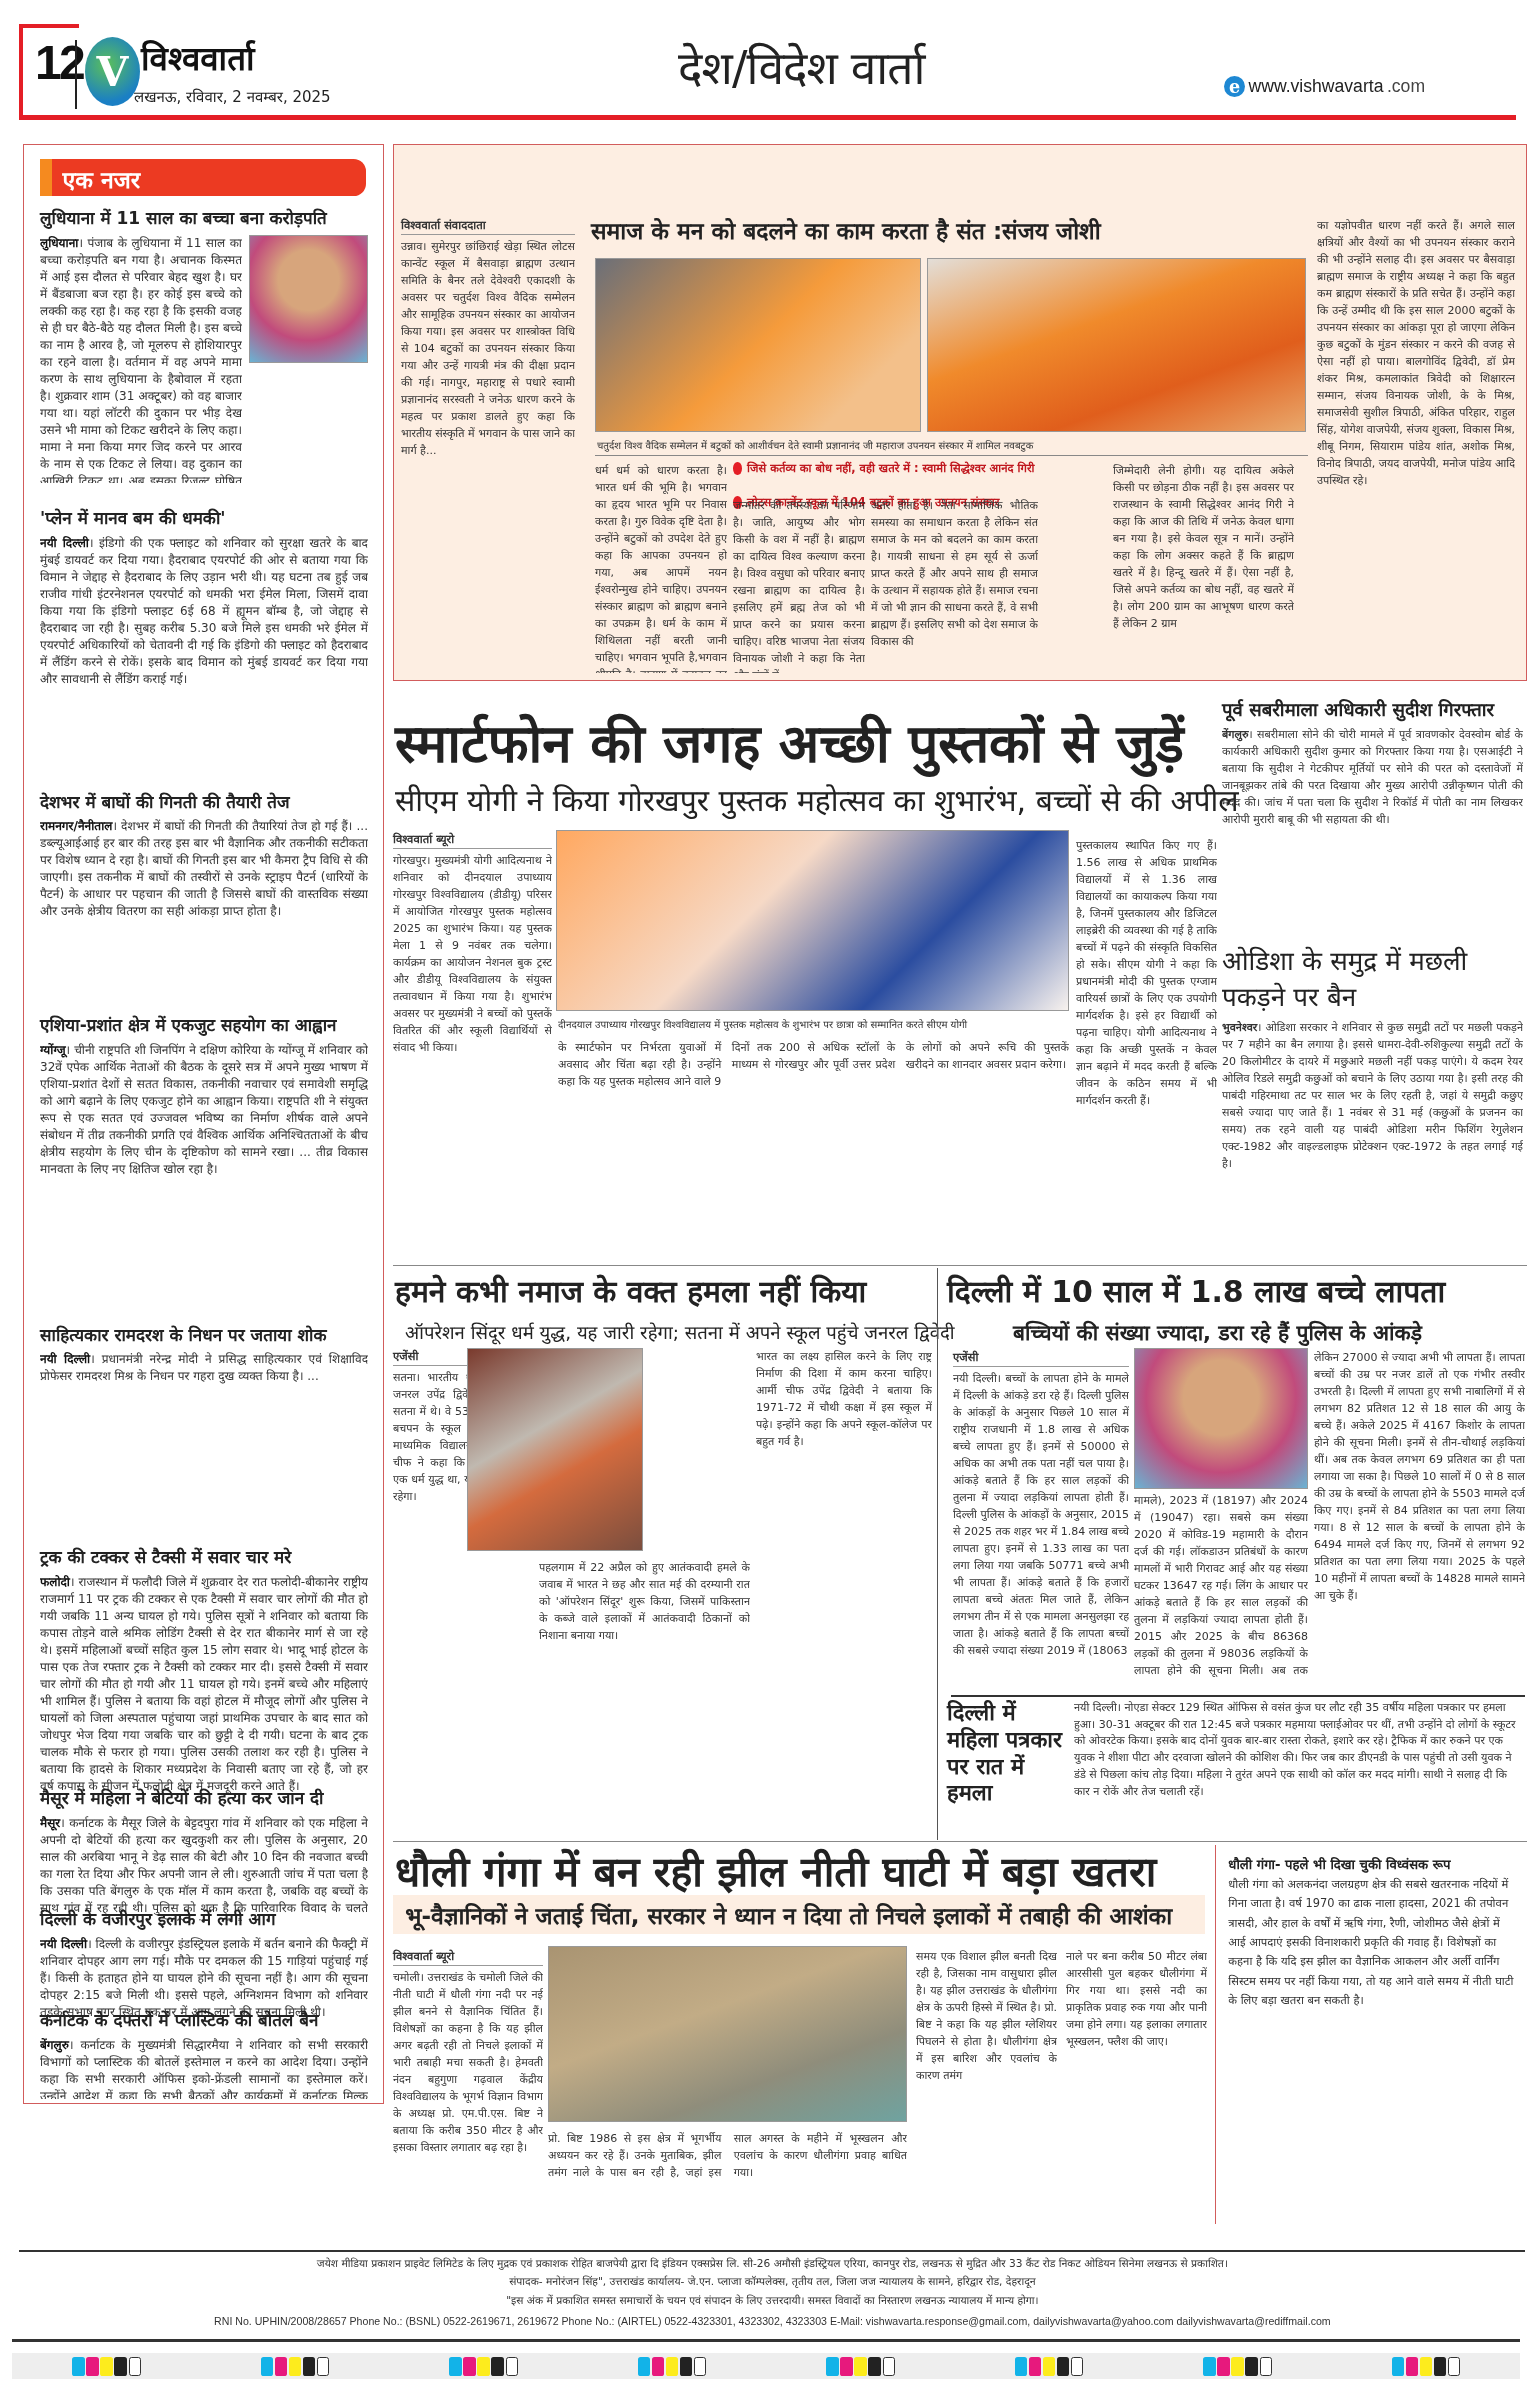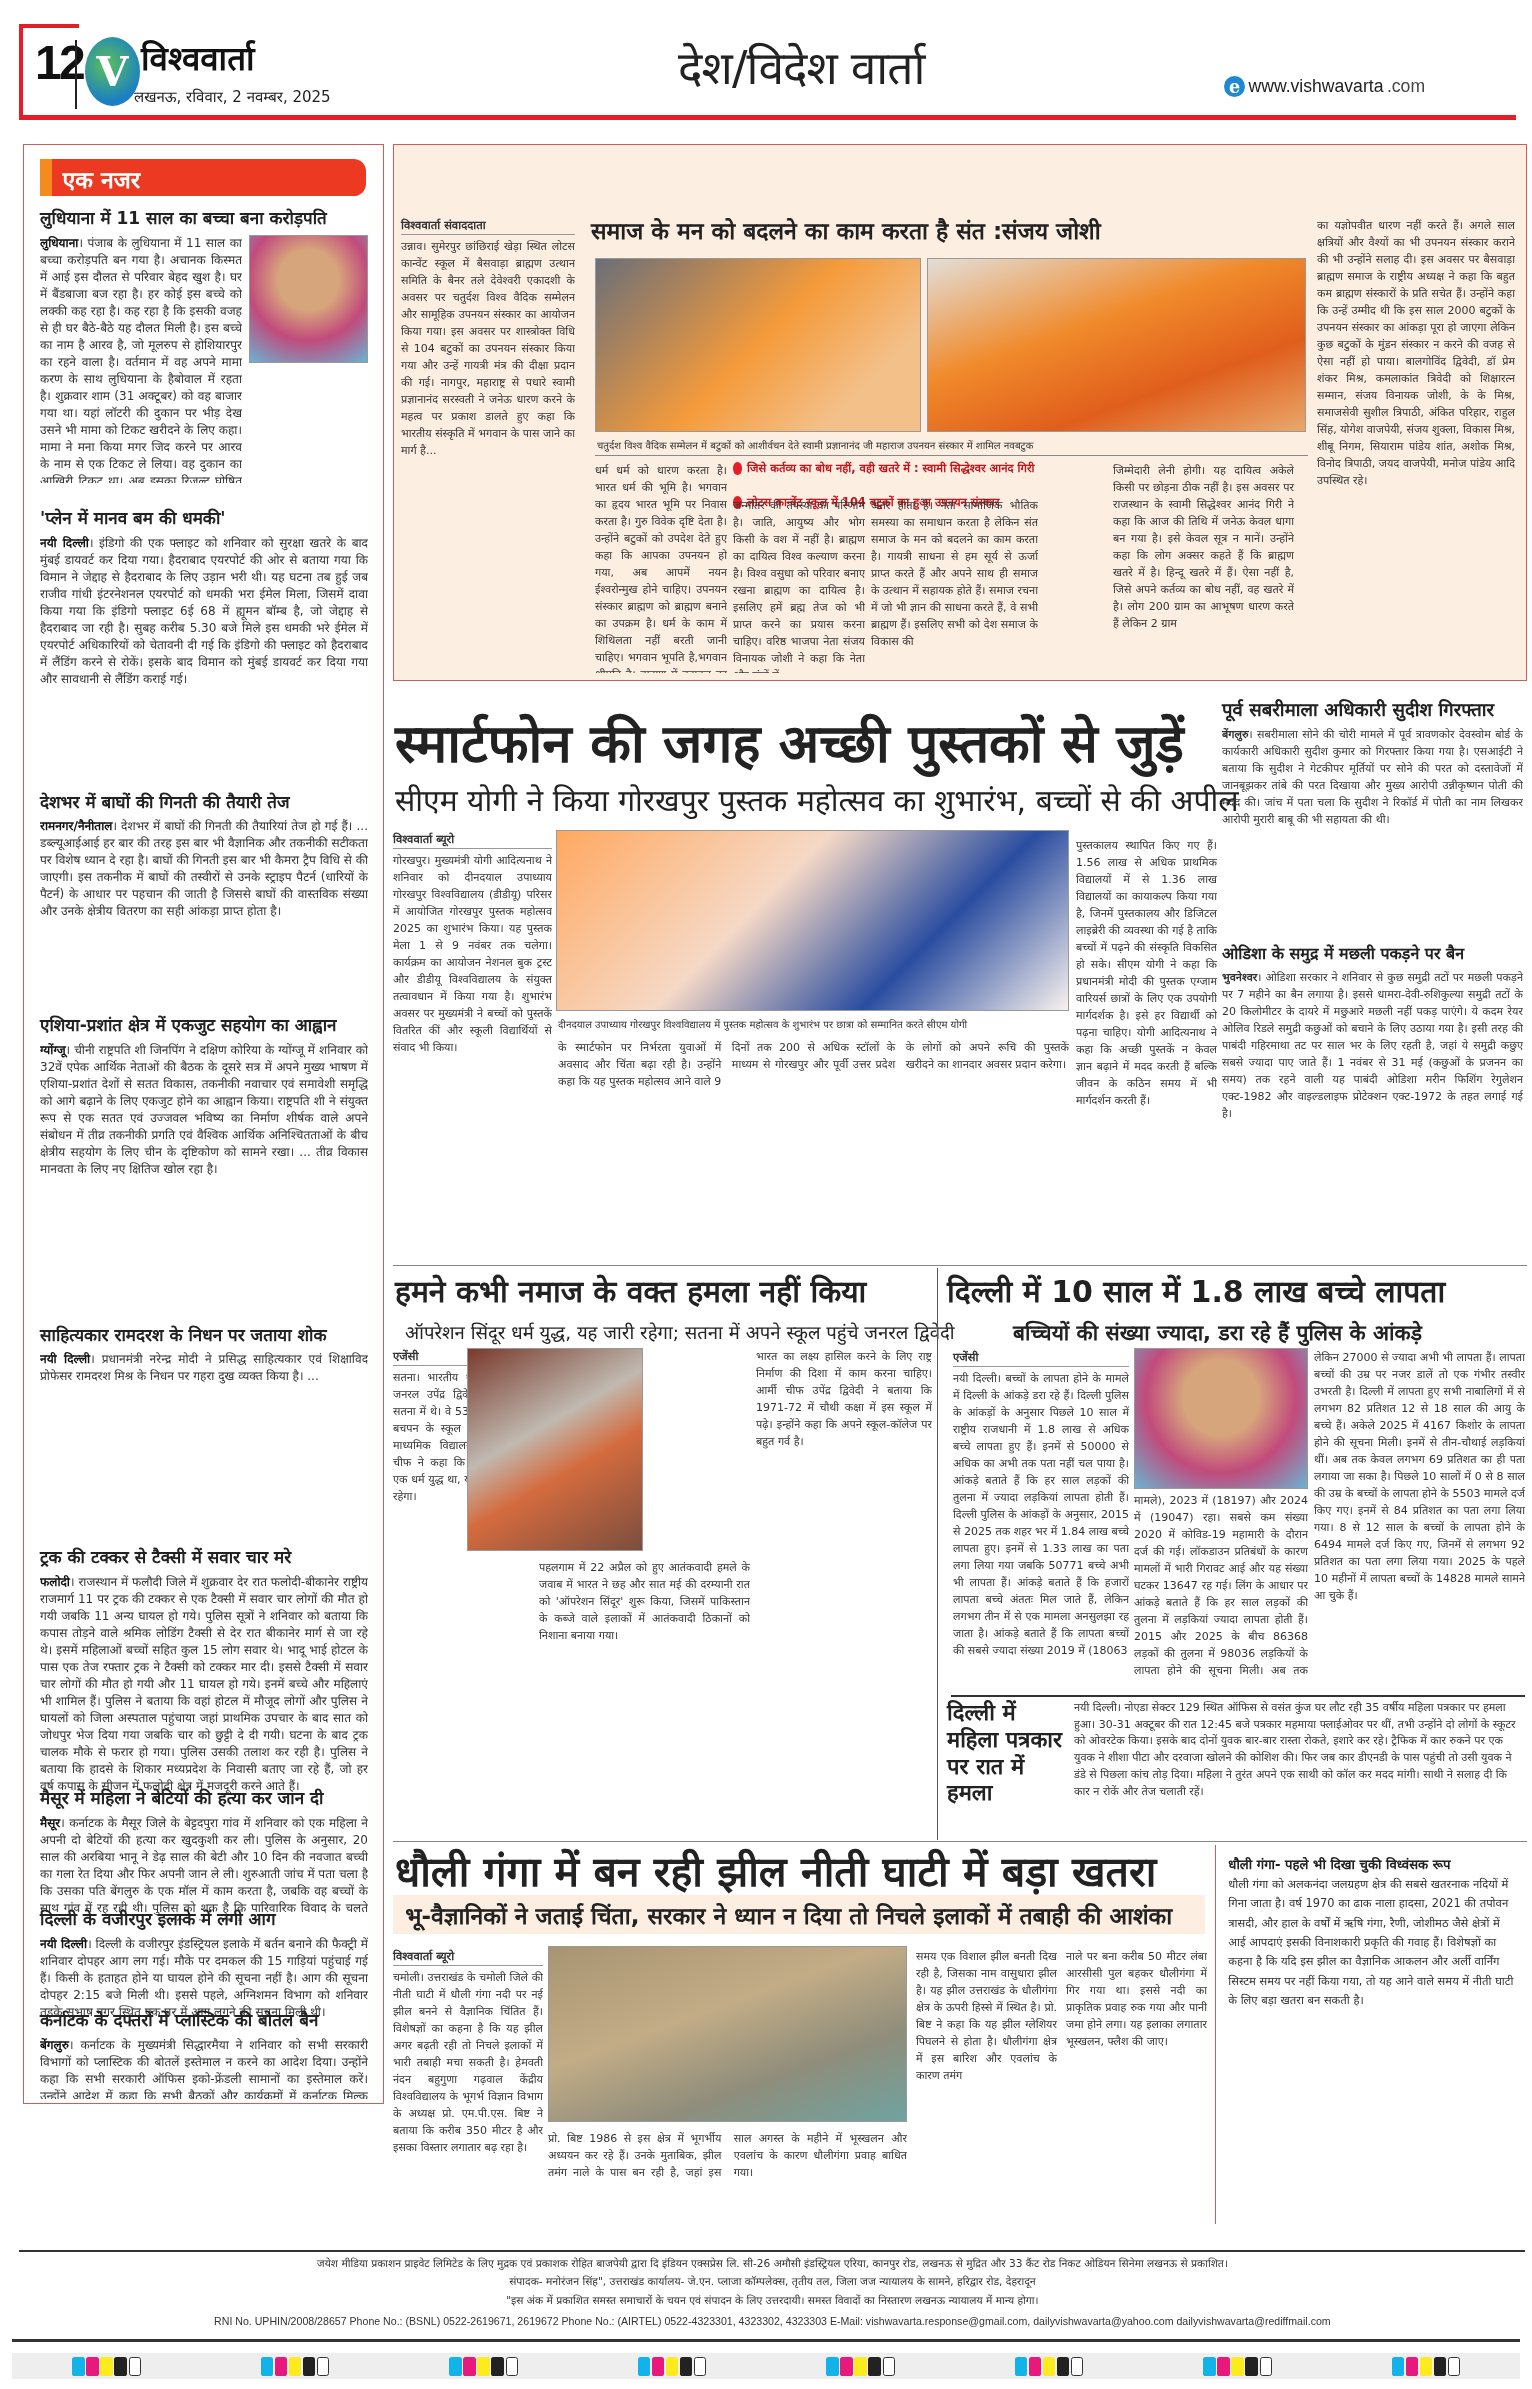--- a/index.html
+++ b/index.html
@@ -148,21 +148,21 @@
 <div class="abs photo photo3" style="left:469px;top:830px;width:220px;height:181px;left:556px;width:513px"></div>
 <div class="abs caption" style="left:558px;top:1017px;width:511px">दीनदयाल उपाध्याय गोरखपुर विश्वविद्यालय में पुस्तक महोत्सव के शुभारंभ पर छात्रा को सम्मानित करते सीएम योगी</div>
 <div class="abs col-text" style="left:558px;top:1039px;width:511px;height:220px;overflow:hidden;column-count:3;column-gap:10.6px">के स्मार्टफोन पर निर्भरता युवाओं में अवसाद और चिंता बढ़ा रही है। उन्होंने कहा कि यह पुस्तक महोत्सव आने वाले 9 दिनों तक 200 से अधिक स्टॉलों के माध्यम से गोरखपुर और पूर्वी उत्तर प्रदेश के लोगों को अपने रूचि की पुस्तकें खरीदने का शानदार अवसर प्रदान करेगा।</div>
 <div class="abs col-text" style="left:1076px;top:837px;width:141px;height:423px;overflow:hidden">पुस्तकालय स्थापित किए गए हैं। 1.56 लाख से अधिक प्राथमिक विद्यालयों में से 1.36 लाख विद्यालयों का कायाकल्प किया गया है, जिनमें पुस्तकालय और डिजिटल लाइब्रेरी की व्यवस्था की गई है ताकि बच्चों में पढ़ने की संस्कृति विकसित हो सके। सीएम योगी ने कहा कि प्रधानमंत्री मोदी की पुस्तक एग्जाम वारियर्स छात्रों के लिए एक उपयोगी मार्गदर्शक है। इसे हर विद्यार्थी को पढ़ना चाहिए। योगी आदित्यनाथ ने कहा कि अच्छी पुस्तकें न केवल ज्ञान बढ़ाने में मदद करती हैं बल्कि जीवन के कठिन समय में भी मार्गदर्शन करती हैं।</div>
 
 <div class="abs" style="left:1222px;top:696px;width:301px">
   <div style="font-size:18.5px;font-weight:bold;color:#222">पूर्व सबरीमाला अधिकारी सुदीश गिरफ्तार</div>
   <div class="col-text" style="margin-top:5.3px;font-size:11px;height:194px;overflow:hidden"><b>बेंगलुरु</b>। <span>सबरीमाला सोने की चोरी मामले में पूर्व त्रावणकोर देवस्वोम बोर्ड के कार्यकारी अधिकारी सुदीश कुमार को गिरफ्तार किया गया है। एसआईटी ने बताया कि सुदीश ने गेटकीपर मूर्तियों पर सोने की परत को दस्तावेजों में जानबूझकर तांबे की परत दिखाया और मुख्य आरोपी उन्नीकृष्णन पोती की मदद की। जांच में पता चला कि सुदीश ने रिकॉर्ड में पोती का नाम लिखकर आरोपी मुरारी बाबू की भी सहायता की थी।</span></div>
 </div>
 <div class="abs" style="left:1222px;top:942px;width:301px">
-  <div style="font-size:16px;font-weight:bold;color:#222">ओडिशा के समुद्र में मछली पकड़ने पर बैन</div>
+  <div style="font-size:26px;font-weight:normal;color:#222">ओडिशा के समुद्र में मछली पकड़ने पर बैन</div>
   <div class="col-text" style="margin-top:5.3px;font-size:11px;height:255px;overflow:hidden"><b>भुवनेश्वर</b>। <span>ओडिशा सरकार ने शनिवार से कुछ समुद्री तटों पर मछली पकड़ने पर 7 महीने का बैन लगाया है। इससे धामरा-देवी-रुशिकुल्या समुद्री तटों के 20 किलोमीटर के दायरे में मछुआरे मछली नहीं पकड़ पाएंगे। ये कदम रेयर ओलिव रिडले समुद्री कछुओं को बचाने के लिए उठाया गया है। इसी तरह की पाबंदी गहिरमाथा तट पर साल भर के लिए रहती है, जहां ये समुद्री कछुए सबसे ज्यादा पाए जाते हैं। 1 नवंबर से 31 मई (कछुओं के प्रजनन का समय) तक रहने वाली यह पाबंदी ओडिशा मरीन फिशिंग रेगुलेशन एक्ट-1982 और वाइल्डलाइफ प्रोटेक्शन एक्ट-1972 के तहत लगाई गई है।</span></div>
 </div>
 
 <div class="abs divider-h" style="left:393px;top:1265px;width:1134px;height:0.9px;background:#888"></div>
 
 <div class="abs bigh" style="left:395px;top:1270px;font-size:30px;color:#222">हमने कभी नमाज के वक्त हमला नहीं किया</div>
 <div class="abs bigh" style="left:405px;top:1319px;font-size:18.5px;color:#222;font-weight:normal">ऑपरेशन सिंदूर धर्म युद्ध, यह जारी रहेगा; सतना में अपने स्कूल पहुंचे जनरल द्विवेदी</div>
 <div class="abs" style="left:393px;top:1348px;width:141px">
   <div class="byline">एजेंसी</div>
   <div class="col-text" style="height:326px;overflow:hidden">सतना। भारतीय थल सेना प्रमुख जनरल उपेंद्र द्विवेदी शनिवार को सतना में थे। वे 53 साल बाद अपने बचपन के स्कूल सरस्वती उच्चतर माध्यमिक विद्यालय पहुंचे। आर्मी चीफ ने कहा कि ऑपरेशन सिंदूर एक धर्म युद्ध था, यह आगे भी जारी रहेगा।</div>

